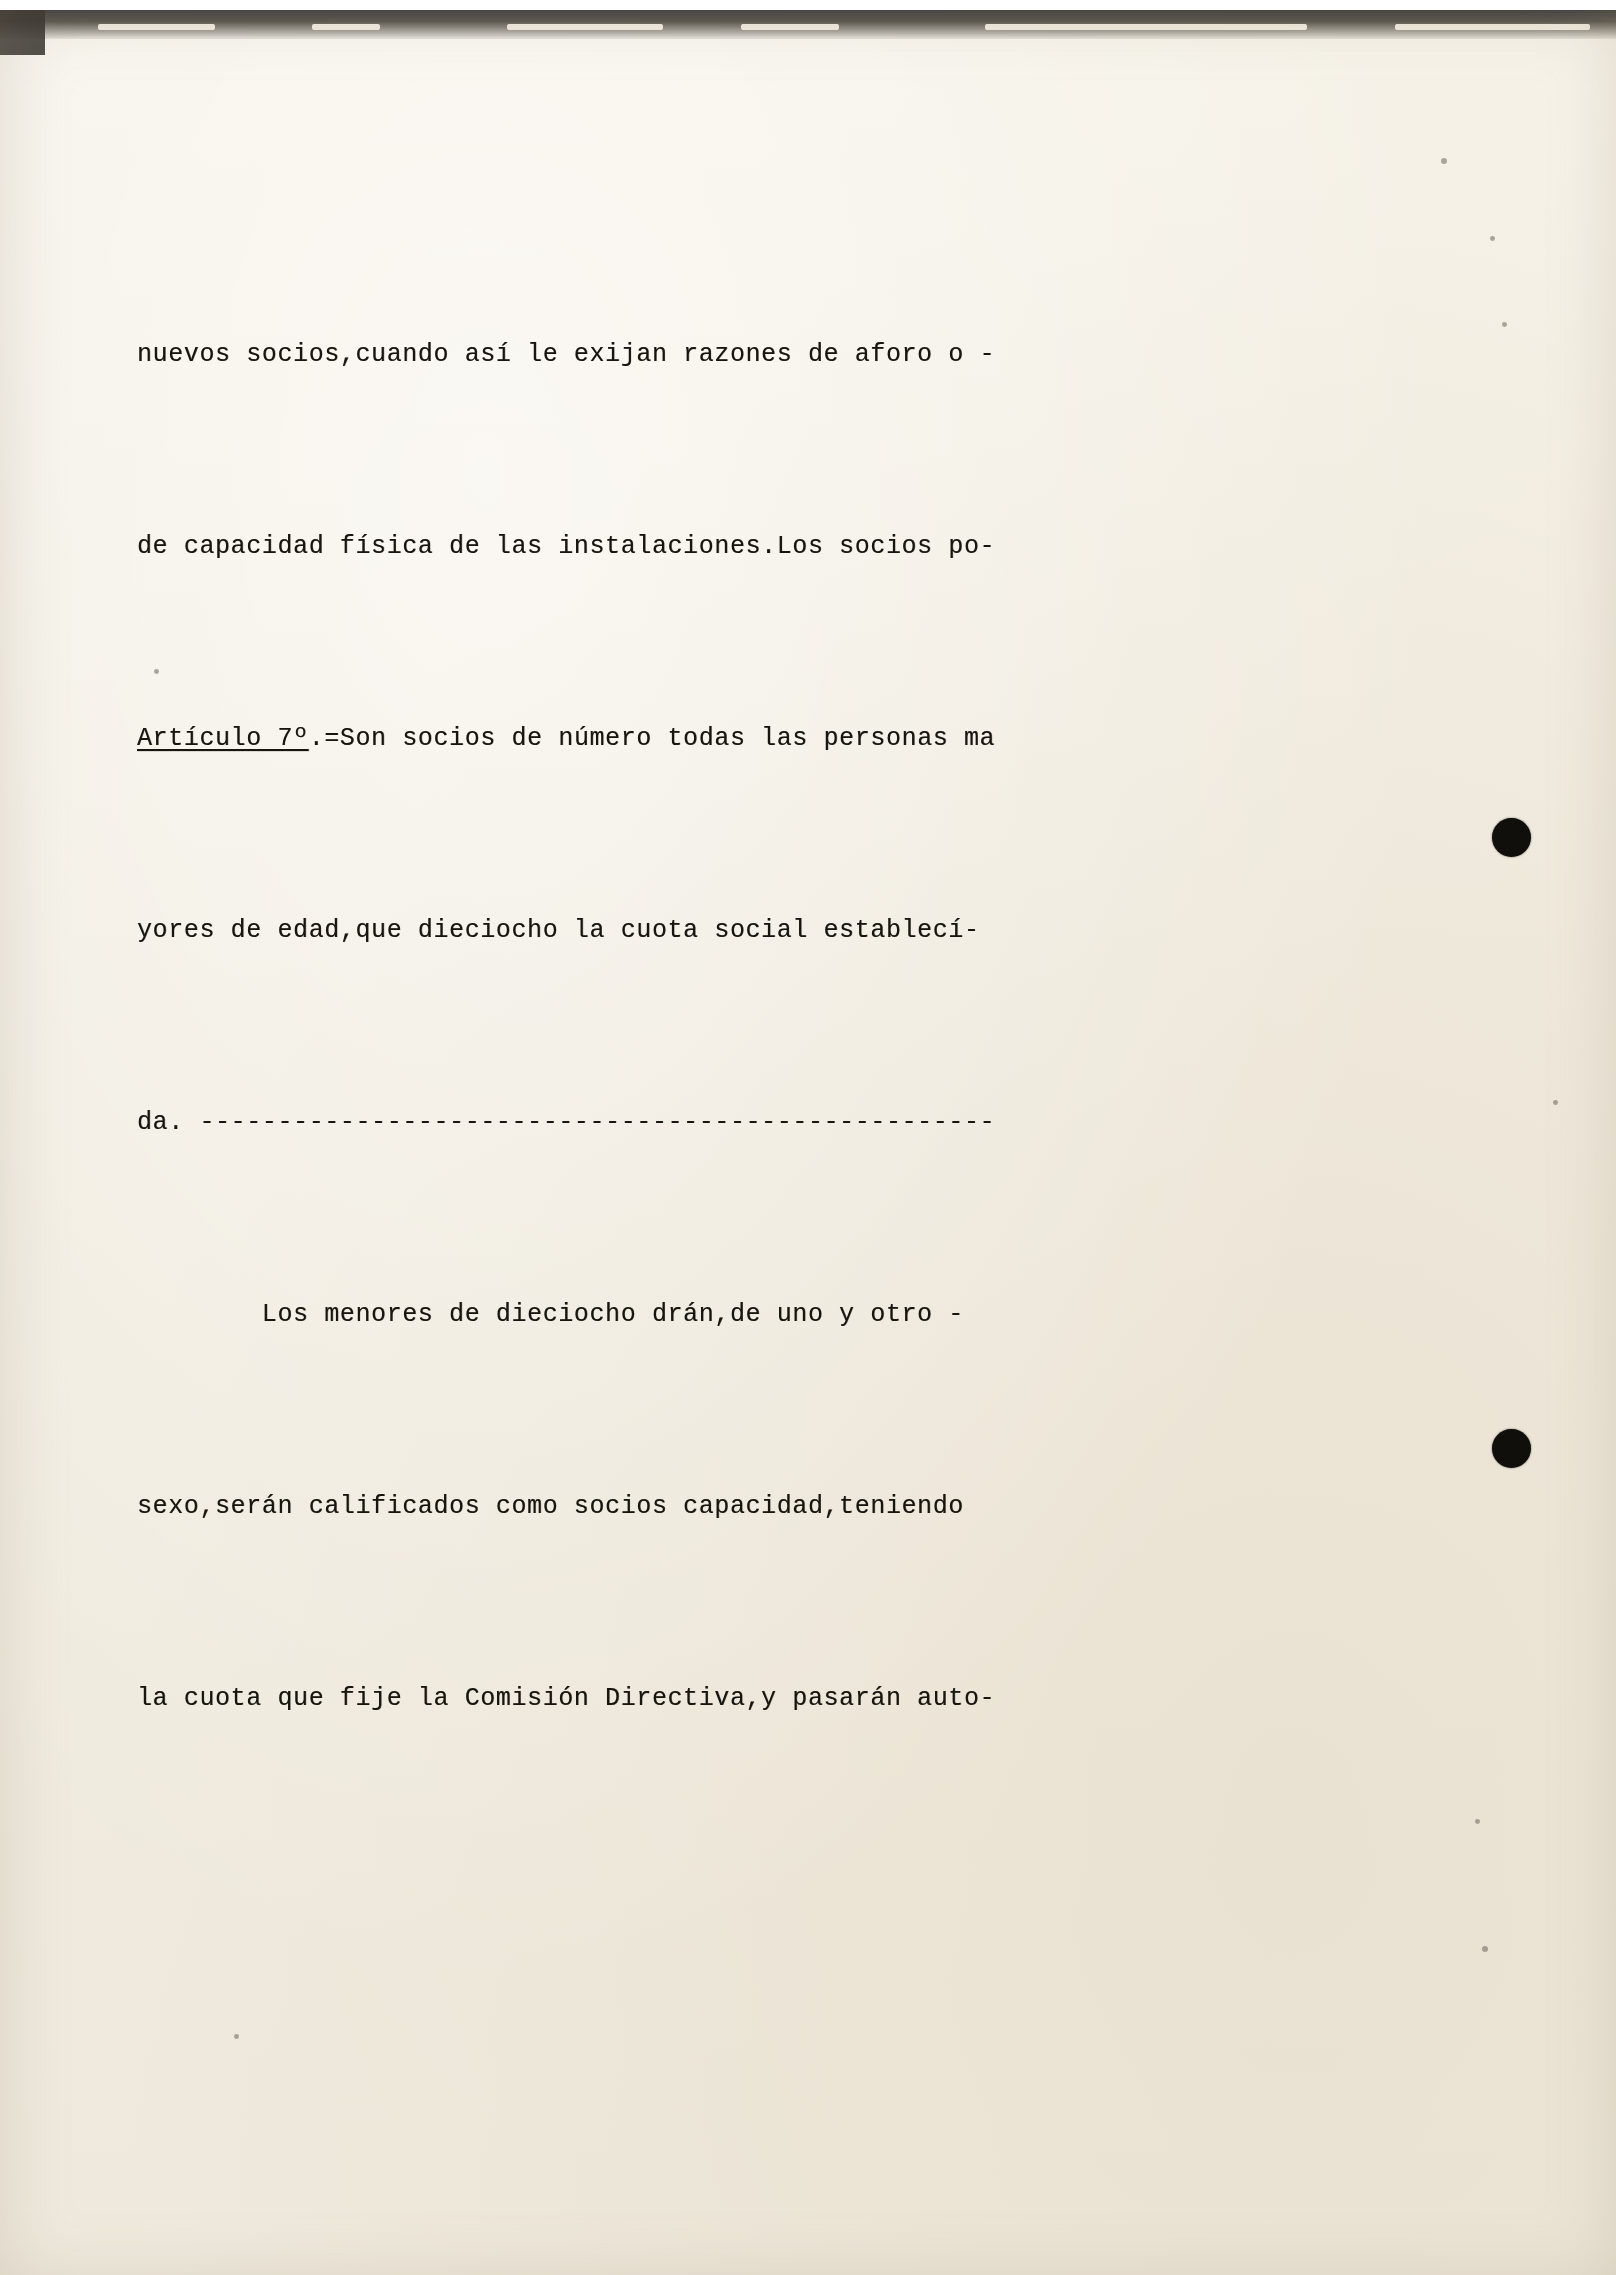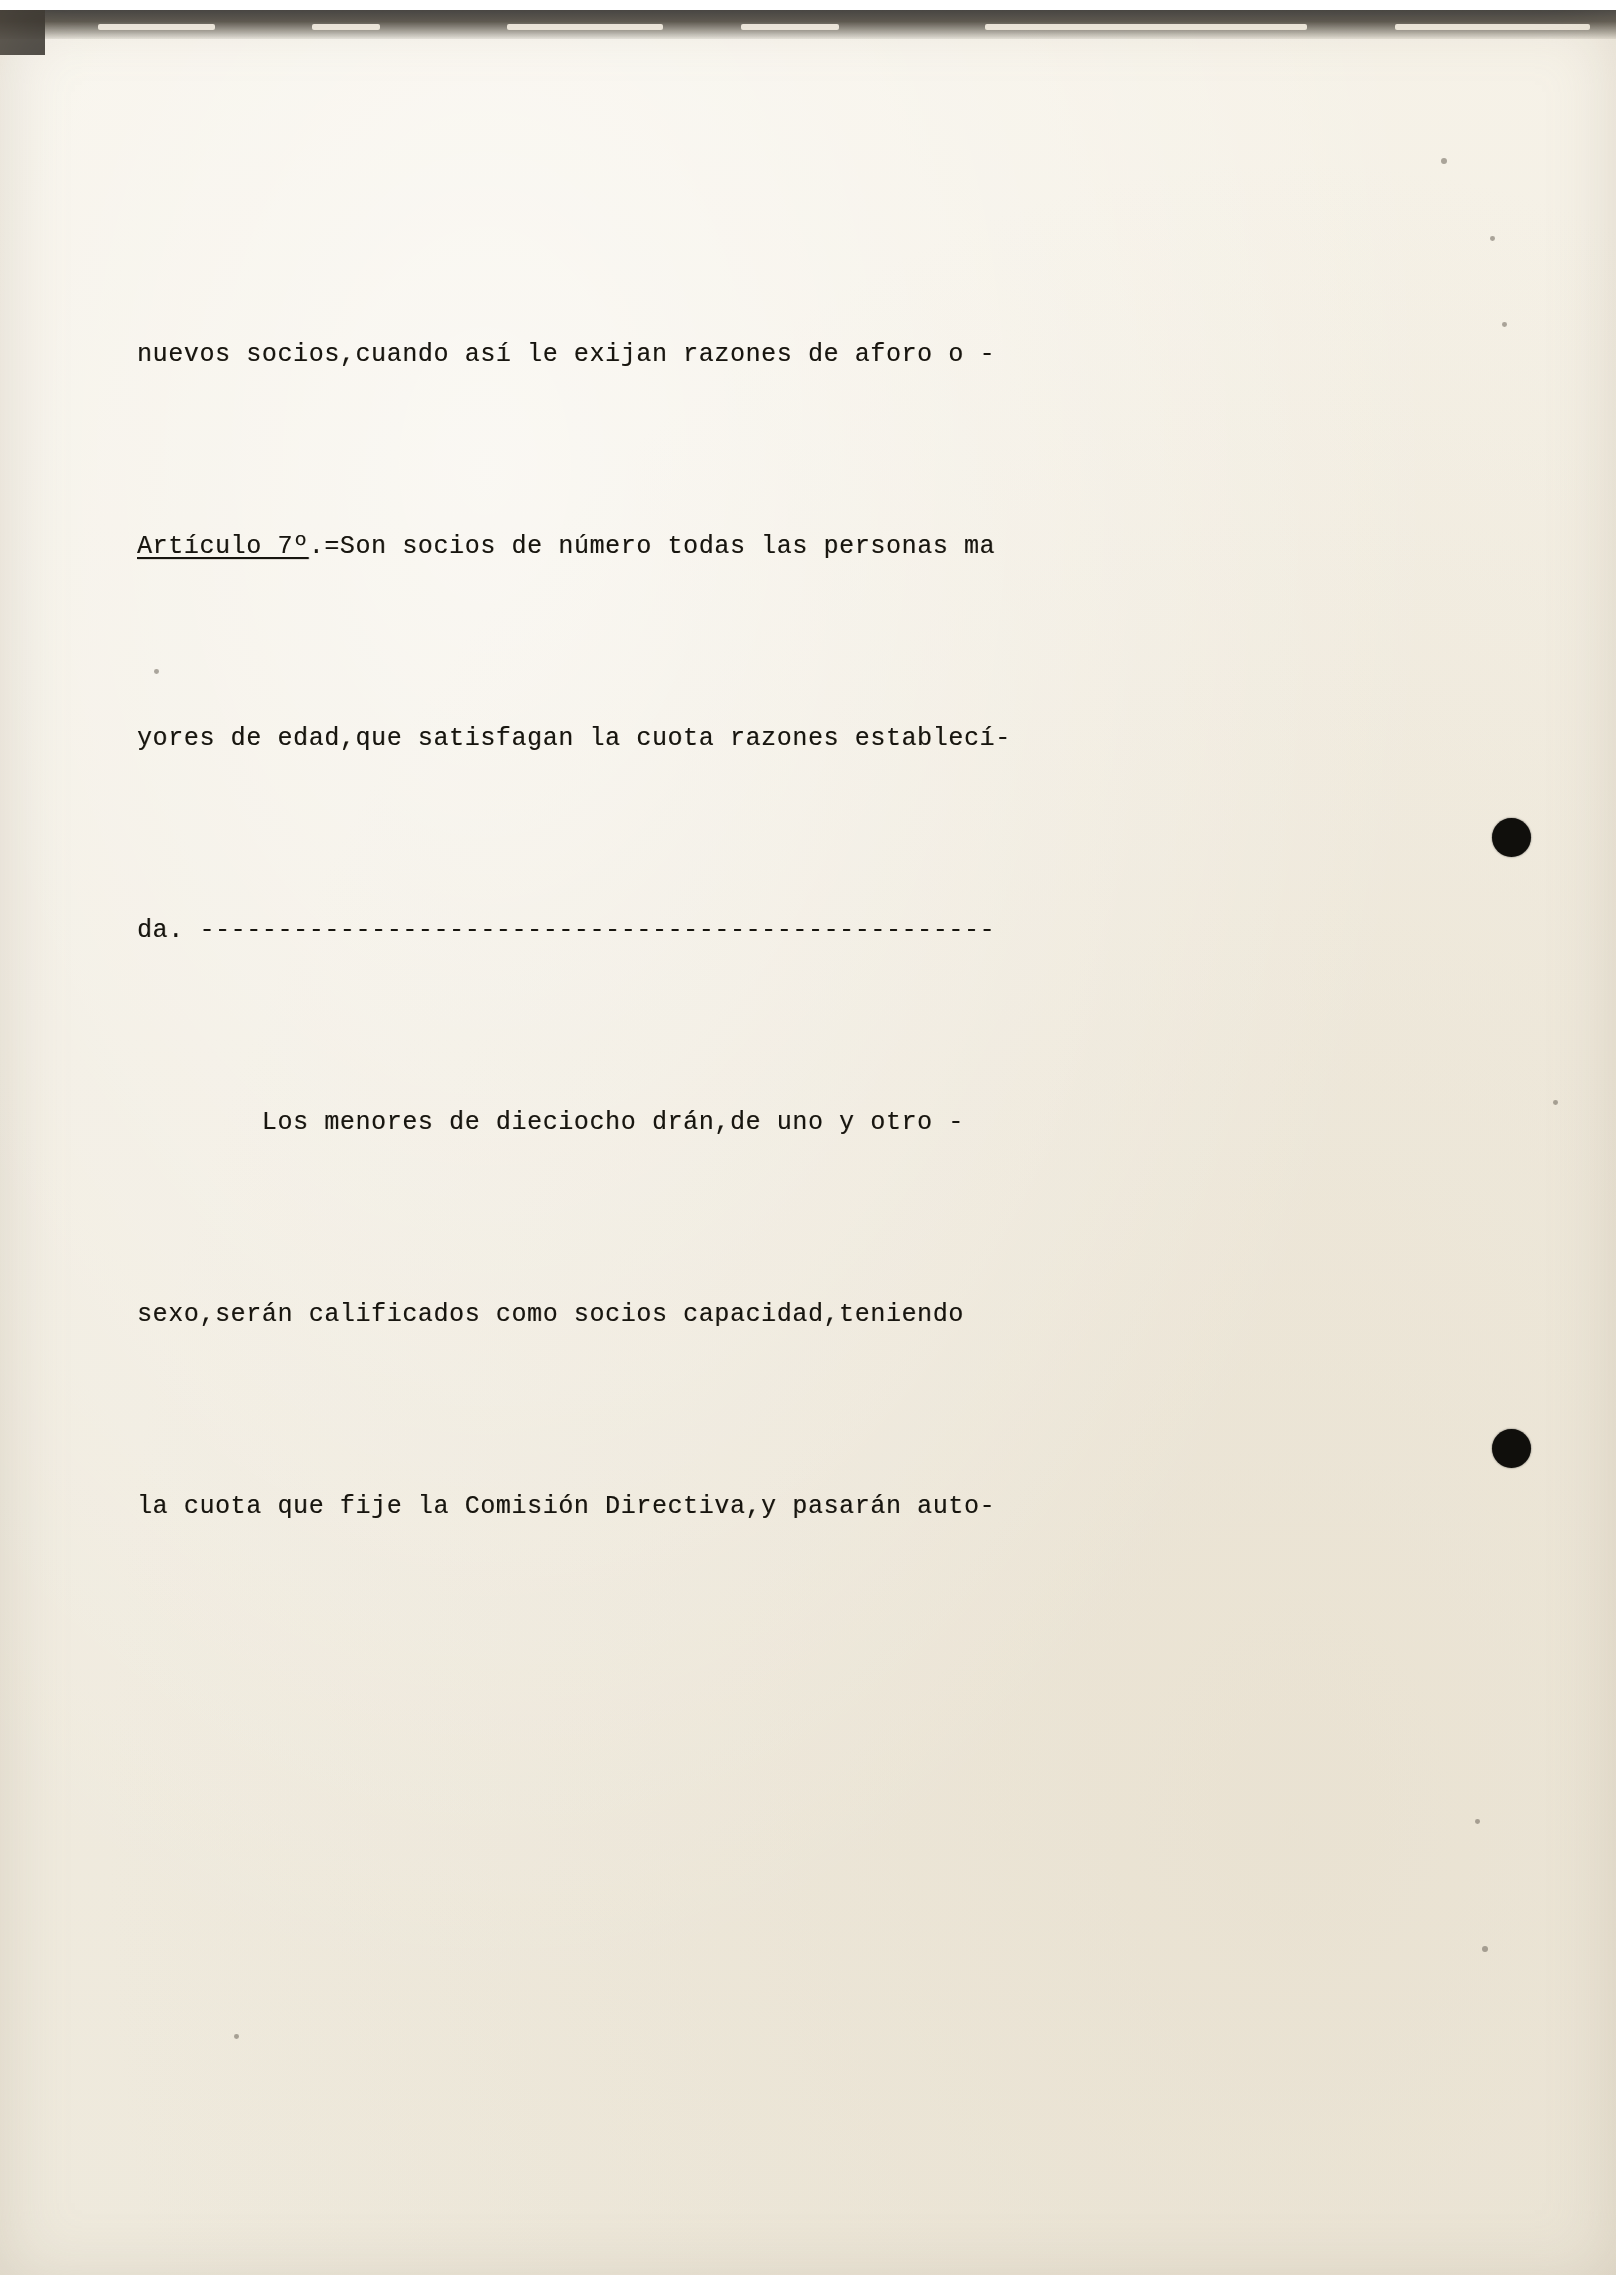--- a/index.html
+++ b/index.html
@@ -105,22 +105,23 @@
     <div class="nick" style="left:312px;width:68px;"></div>
     <div class="nick" style="left:507px;width:156px;"></div>
     <div class="nick" style="left:741px;width:98px;"></div>
     <div class="nick" style="left:985px;width:322px;"></div>
     <div class="nick" style="left:1395px;width:195px;"></div>
   </div>
   <div class="left-dark"></div>
 
   <div class="typed">
     <span class="line">nuevos socios,cuando así le exijan razones de aforo o -</span>
+    <span class="line">de capacidad física de las instalaciones.Los socios po-</span>
     <span class="line"><span class="u">Artículo 7º</span>.=Son socios de número todas las personas ma</span>
-    <span class="line">yores de edad,que satisfagan la cuota razones establecí-</span>
+    <span class="line">yores de edad,que dieciocho la cuota social establecí-</span>
     <span class="line">da. ---------------------------------------------------</span>
     <span class="line">        Los menores de dieciocho drán,de uno y otro -</span>
     <span class="line">sexo,serán calificados como socios capacidad,teniendo</span>
     <span class="line">la cuota que fije la Comisión Directiva,y pasarán auto-</span>
     
     
     
     
     
     

